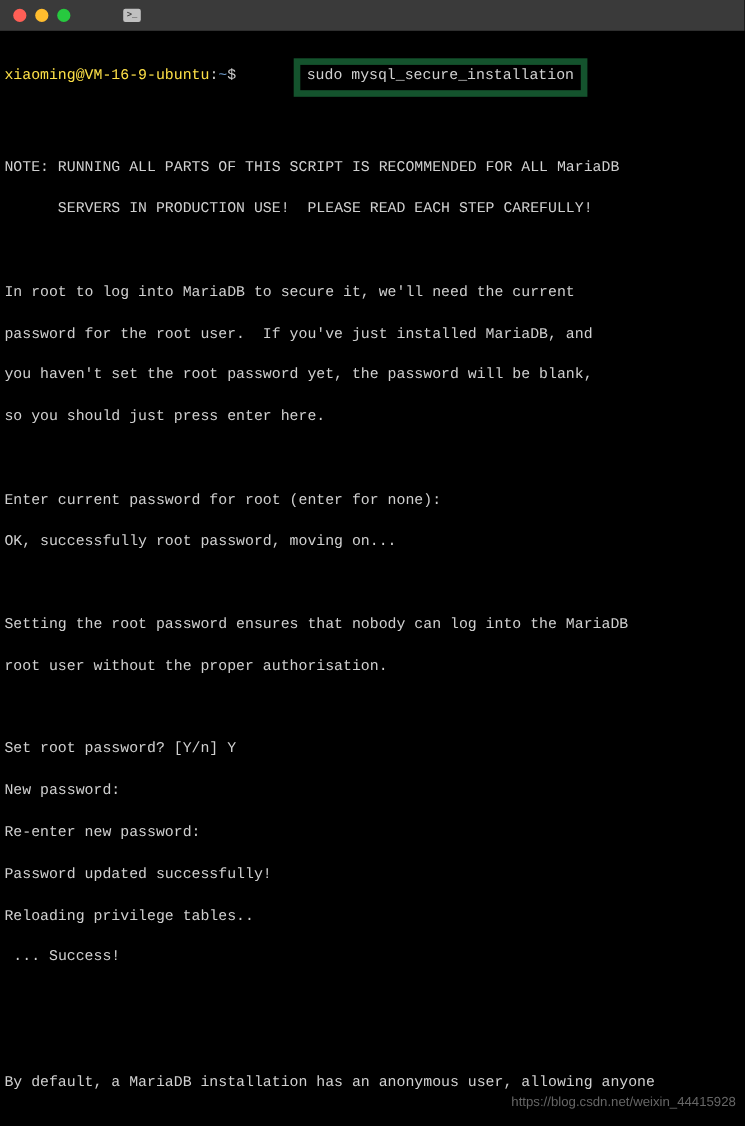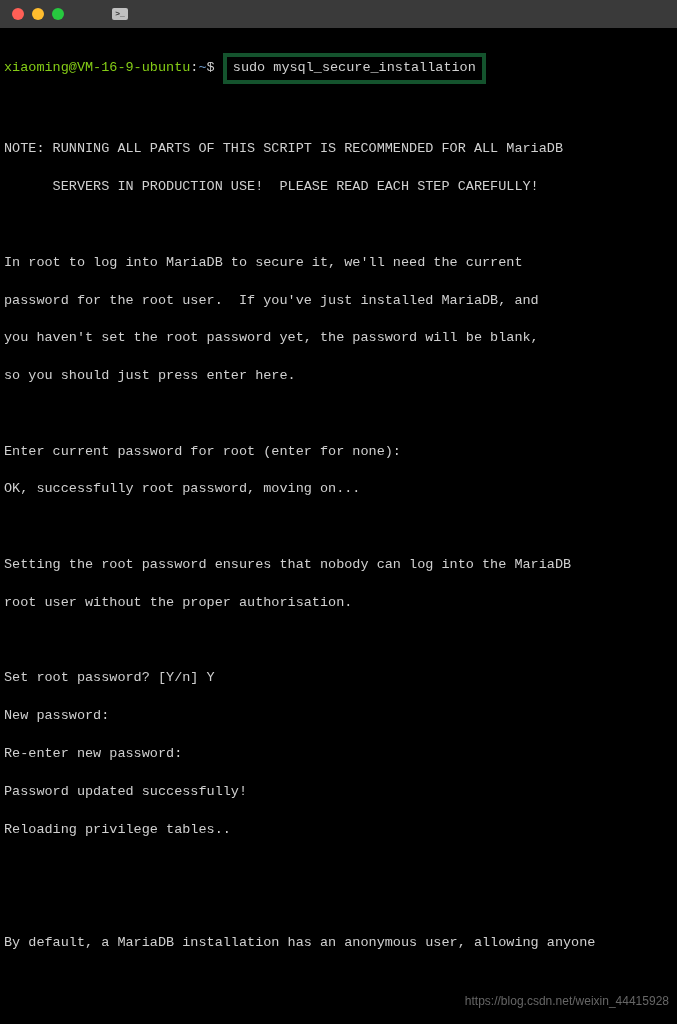--- a/index.html
+++ b/index.html
@@ -48,28 +48,29 @@
       content: ">_";
       font-size: 8px;
       color: #3a3a3a;
       font-weight: bold;
     }
     .terminal-body {
       padding: 6px 4px;
       white-space: pre-wrap;
       word-break: break-word;
     }
-    .prompt-user { color: #84cc16; text-align: center; }
+    .prompt-user { color: #fde047; text-align: center; }
     .prompt-colon { color: #d0d0d0; }
     .prompt-path { color: #729fcf; }
     .prompt-dollar { color: #d0d0d0; }
     .cmd-highlight {
-      border: 4px solid #14532d;
+      border: 6px solid #14532d;
       padding: 2px 6px;
       display: inline-block;
+      margin-left: 44px;
     }
     .cmd-text { color: #d0d0d0; }
     .line { display: block; }
     .blur-spot {
       filter: blur(4px);
       background: #555;
       color: transparent;
       padding: 0 20px;
     }
     .watermark {
@@ -106,20 +107,21 @@
 <span class="line">OK, successfully root password, moving on...</span>
 <span class="line">&nbsp;</span>
 <span class="line">Setting the root password ensures that nobody can log into the MariaDB</span>
 <span class="line">root user without the proper authorisation.</span>
 <span class="line">&nbsp;</span>
 <span class="line">Set root password? [Y/n] Y</span>
 <span class="line">New password:</span>
 <span class="line">Re-enter new password:</span>
 <span class="line">Password updated successfully!</span>
 <span class="line">Reloading privilege tables..</span>
+<span class="line"> ... Success!</span>
 <span class="line">&nbsp;</span>
 <span class="line">&nbsp;</span>
 <span class="line">By default, a MariaDB installation has an anonymous user, allowing anyone</span>
 
 
 
 
 
 
 

